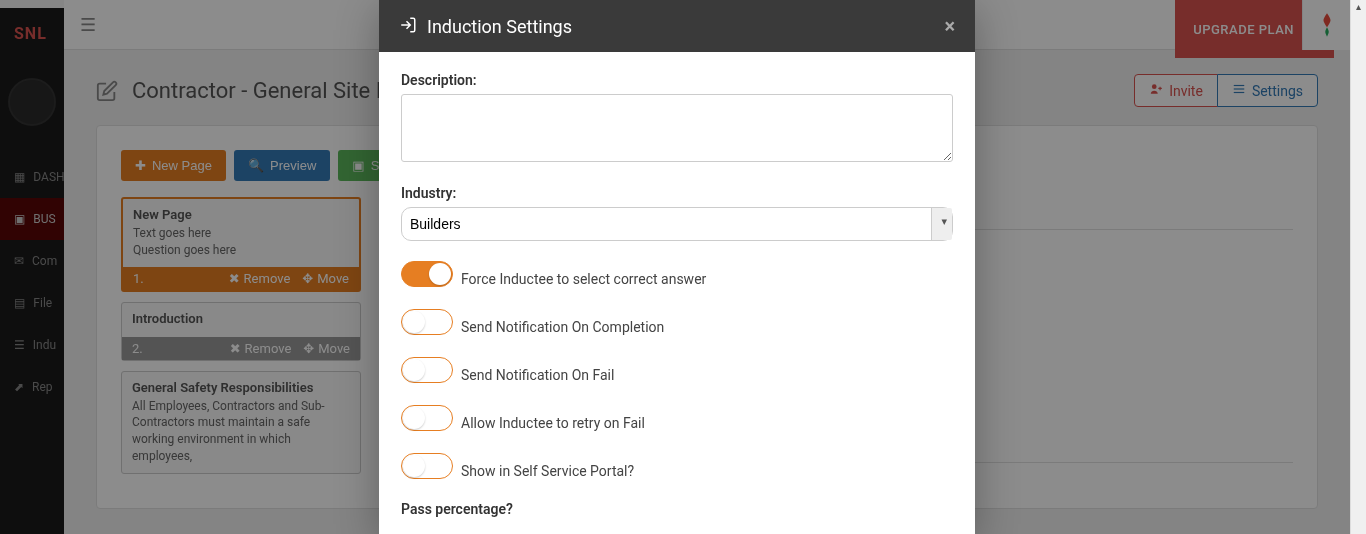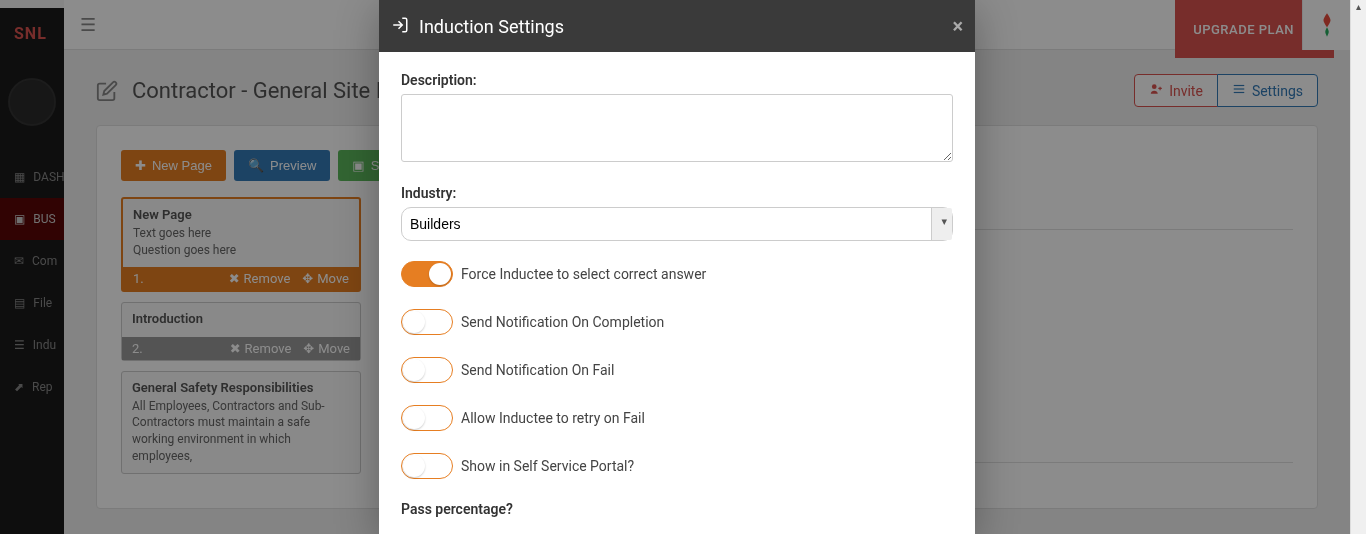--- a/index.html
+++ b/index.html
@@ -51,34 +51,34 @@
 
 .editor-area { flex: 1; }
 .editor-toolbar { display: flex; gap: 18px; padding: 8px 0; border-bottom: 1px solid #e0e0e0; color: #555; }
 .tb-item { cursor: pointer; display: inline-flex; align-items: center; gap: 2px; font-size: 14px; }
 
 
 .scrim { position: absolute; inset: 0; background: rgba(0,0,0,0.45); z-index: 5; }
 
 
 .modal { position: absolute; left: 379px; top: 0; width: 596px; background: #fff; z-index: 10; box-shadow: 0 10px 40px rgba(0,0,0,0.3); height: 534px; overflow: hidden; }
-.modal-header { background: #3a3a3a; color: #fff; padding: 14px 12px; display: flex; align-items: center; justify-content: space-between; }
+.modal-header { background: #3a3a3a; color: #fff; padding: 14px 20px; display: flex; align-items: center; justify-content: space-between; }
 .modal-title-wrap { display: flex; align-items: center; gap: 10px; }
 .modal-title { font-size: 18px; font-weight: 400; }
 .modal-close { color: #aaa; font-size: 20px; cursor: pointer; font-weight: bold; }
 .modal-body { padding: 20px 22px; overflow-y: auto; height: calc(534px - 52px); }
 .form-group { margin-bottom: 20px; }
 .form-label { font-weight: 600; color: #333; font-size: 14px; margin-bottom: 6px; display: block; }
 .form-textarea { width: 100%; height: 68px; border: 1px solid #ccc; border-radius: 3px; padding: 8px; resize: both; font-family: inherit; font-size: 13px; }
 .form-select { width: 100%; height: 34px; border: 1px solid #ccc; border-radius: 10px; padding: 0 8px; font-size: 14px; background: #fff; appearance: none; position: relative; }
 .select-wrap { position: relative; }
 .select-wrap::after { content: ""; position: absolute; right: 1px; top: 1px; bottom: 1px; width: 20px; background: #eee; border-left: 1px solid #ccc; pointer-events: none; border-radius: 0 2px 2px 0; }
 .select-wrap::before { content: "▾"; position: absolute; right: 6px; top: 8px; font-size: 11px; color: #555; z-index: 1; pointer-events: none; }
 
-.toggle-row { display: flex; align-items: center; gap: 8px; margin-bottom: 22px; }
+.toggle-row { display: flex; align-items: flex-end; gap: 8px; margin-bottom: 22px; }
 .toggle { width: 52px; height: 26px; border-radius: 13px; position: relative; cursor: pointer; border: 1px solid #e67e22; flex-shrink: 0; }
 .toggle.on { background: #e67e22; }
 .toggle.off { background: #fff; }
 .toggle-knob { width: 22px; height: 22px; border-radius: 50%; background: #fff; position: absolute; top: 1px; transition: left 0.2s; box-shadow: 0 1px 2px rgba(0,0,0,0.2); }
 .toggle.on .toggle-knob { left: 27px; }
 .toggle.off .toggle-knob { left: 1px; }
 .toggle-label { font-size: 14px; color: #444; }
 
 
 .page-scrollbar { position: absolute; right: 0; top: 0; width: 16px; height: 534px; background: #f0f0f0; z-index: 20; border-left: 1px solid #ddd; }

